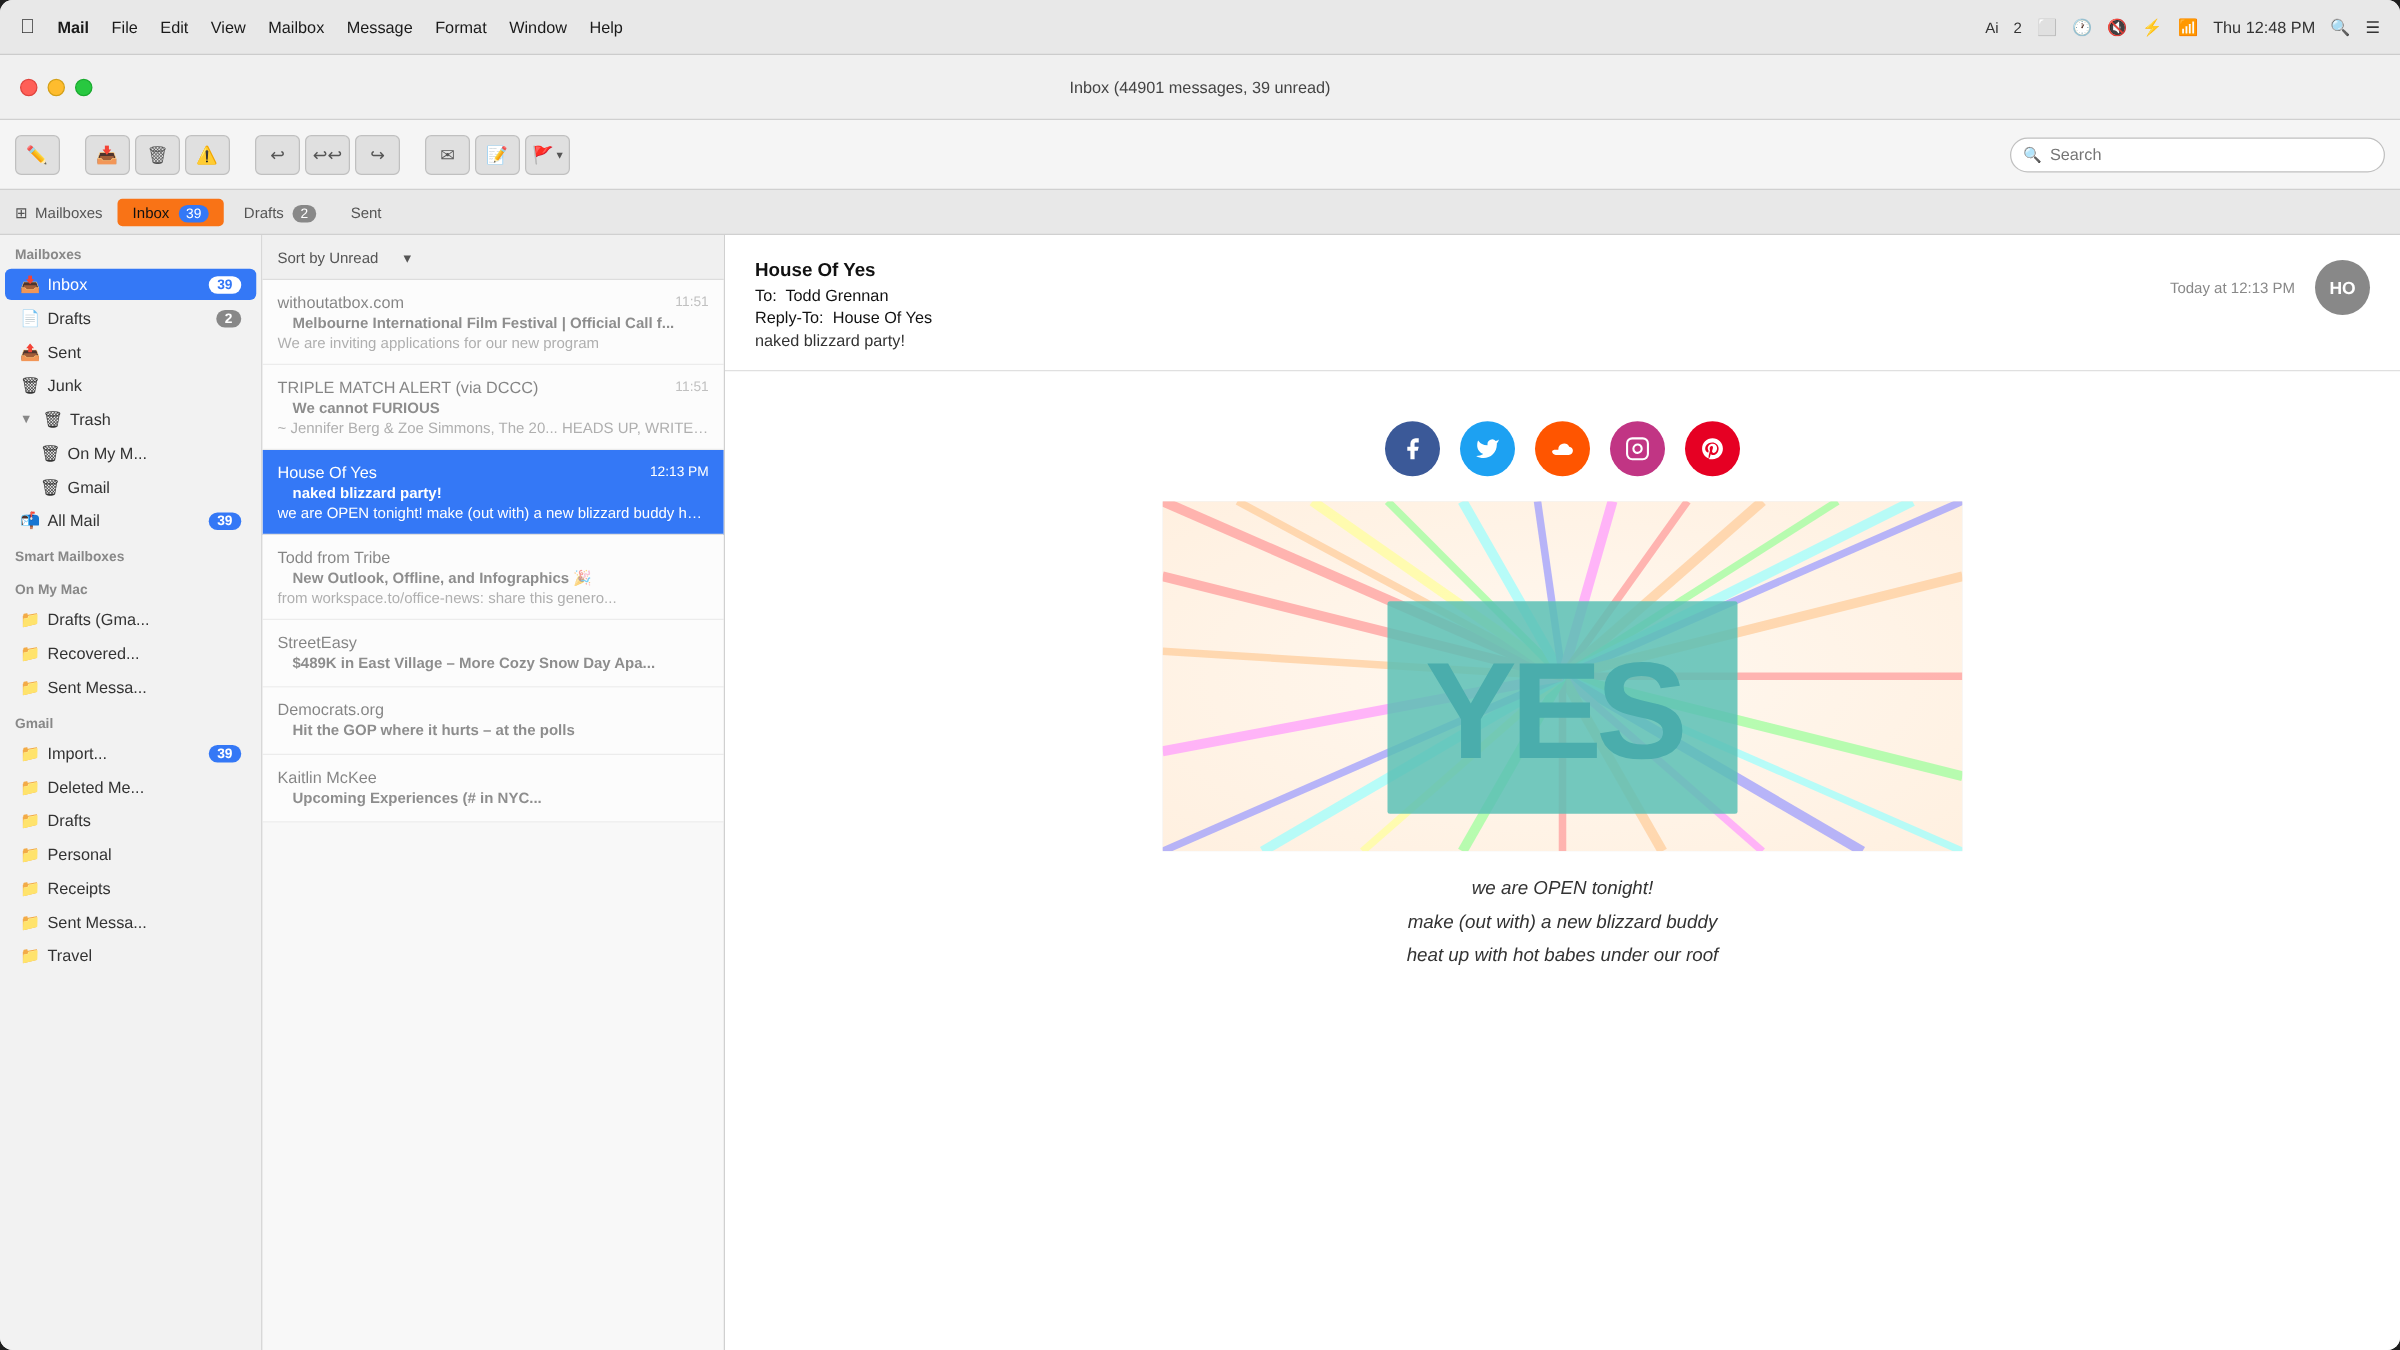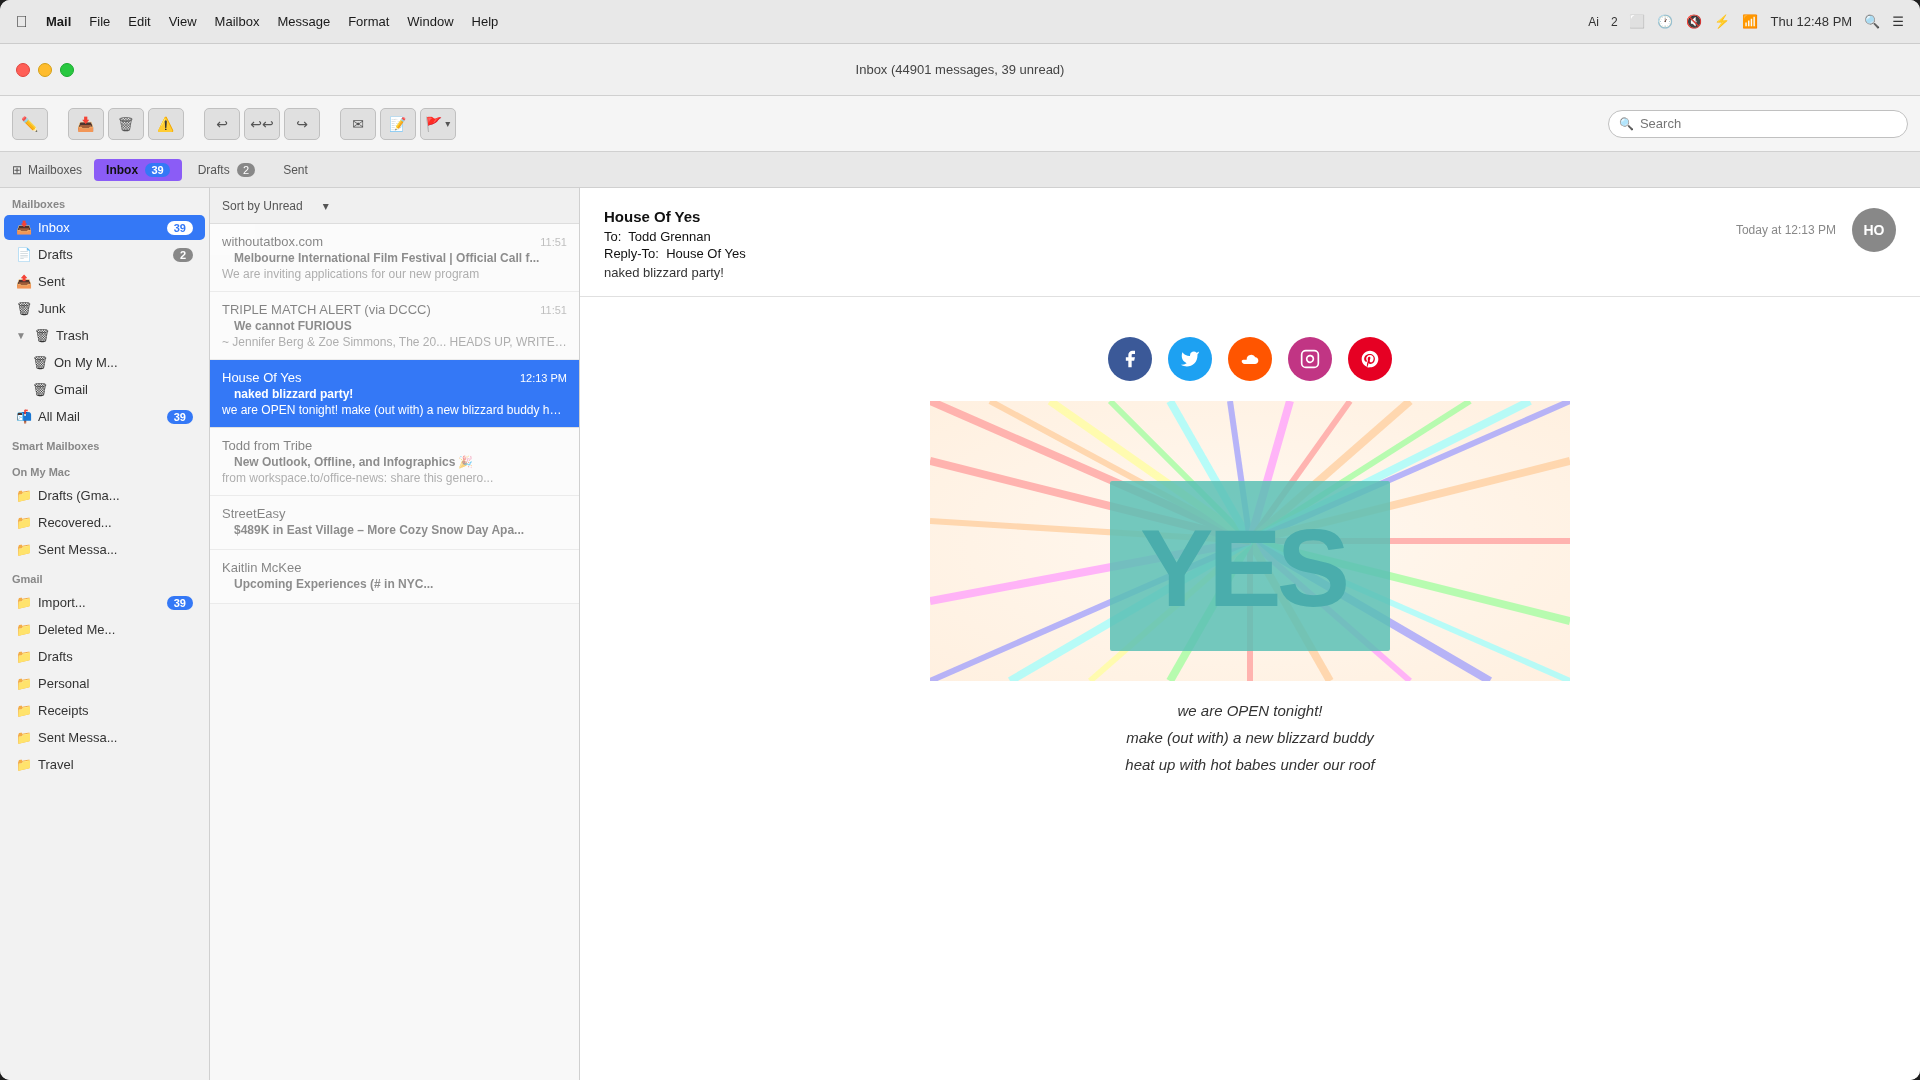--- a/index.html
+++ b/index.html
@@ -30,21 +30,21 @@
     .toolbar { height: 56px; background: #f5f5f5; display: flex; align-items: center; padding: 0 12px; gap: 4px; border-bottom: 1px solid #d0d0d0; flex-shrink: 0; }
     .toolbar-btn { width: 36px; height: 32px; background: #e0e0e0; border: 1px solid #c0c0c0; border-radius: 5px; display: flex; align-items: center; justify-content: center; cursor: pointer; font-size: 14px; color: #555; }
     .toolbar-spacer { width: 12px; }
     .toolbar-search { margin-left: auto; width: 300px; height: 28px; background: white; border: 1px solid #c0c0c0; border-radius: 14px; display: flex; align-items: center; padding: 0 10px; gap: 6px; }
     .toolbar-search input { border: none; outline: none; background: transparent; font-size: 13px; color: #333; width: 100%; }
     .toolbar-search-icon { color: #888; font-size: 12px; }
 
     
     .tab-bar { height: 36px; background: #e8e8e8; display: flex; align-items: center; padding: 0 12px; gap: 4px; border-bottom: 1px solid #d0d0d0; flex-shrink: 0; }
     .tab { padding: 4px 12px; font-size: 12px; border-radius: 4px; cursor: pointer; color: #555; }
-    .tab.active { background: #8b5cf6; color: #111; font-weight: 700; }
+    .tab.active { background: #f97316; color: #111; font-weight: 400; }
     .tab-badge { background: #888; color: white; border-radius: 8px; padding: 1px 6px; font-size: 11px; margin-left: 4px; }
     .tab-badge.blue { background: #3478f6; }
     .mailboxes-label { display: flex; align-items: center; gap: 6px; font-size: 12px; color: #555; cursor: pointer; margin-right: 8px; }
 
     
     .main-content { display: flex; flex: 1; overflow: hidden; }
 
     
     .sidebar { width: 210px; background: #f2f2f2; border-right: 1px solid #d0d0d0; display: flex; flex-direction: column; overflow-y: auto; flex-shrink: 0; }
     .sidebar-section-label { font-size: 11px; font-weight: 600; color: #888; padding: 10px 12px 4px; text-transform: none; }
@@ -323,20 +323,28 @@
 
         <div class="message-item dimmed">
           <div class="msg-header">
             <span class="msg-sender">StreetEasy</span>
             <span class="msg-time"></span>
           </div>
           <div class="msg-subject">$489K in East Village – More Cozy Snow Day Apa...</div>
           <div class="msg-preview"></div>
         </div>
 
+        <div class="message-item dimmed">
+          <div class="msg-header">
+            <span class="msg-sender">Democrats.org</span>
+            <span class="msg-time"></span>
+          </div>
+          <div class="msg-subject">Hit the GOP where it hurts – at the polls</div>
+          <div class="msg-preview"></div>
+        </div>
 
         <div class="message-item dimmed">
           <div class="msg-header">
             <span class="msg-sender">Kaitlin McKee</span>
             <span class="msg-time"></span>
           </div>
           <div class="msg-subject">Upcoming Experiences (# in NYC...</div>
           <div class="msg-preview"></div>
         </div>
 

